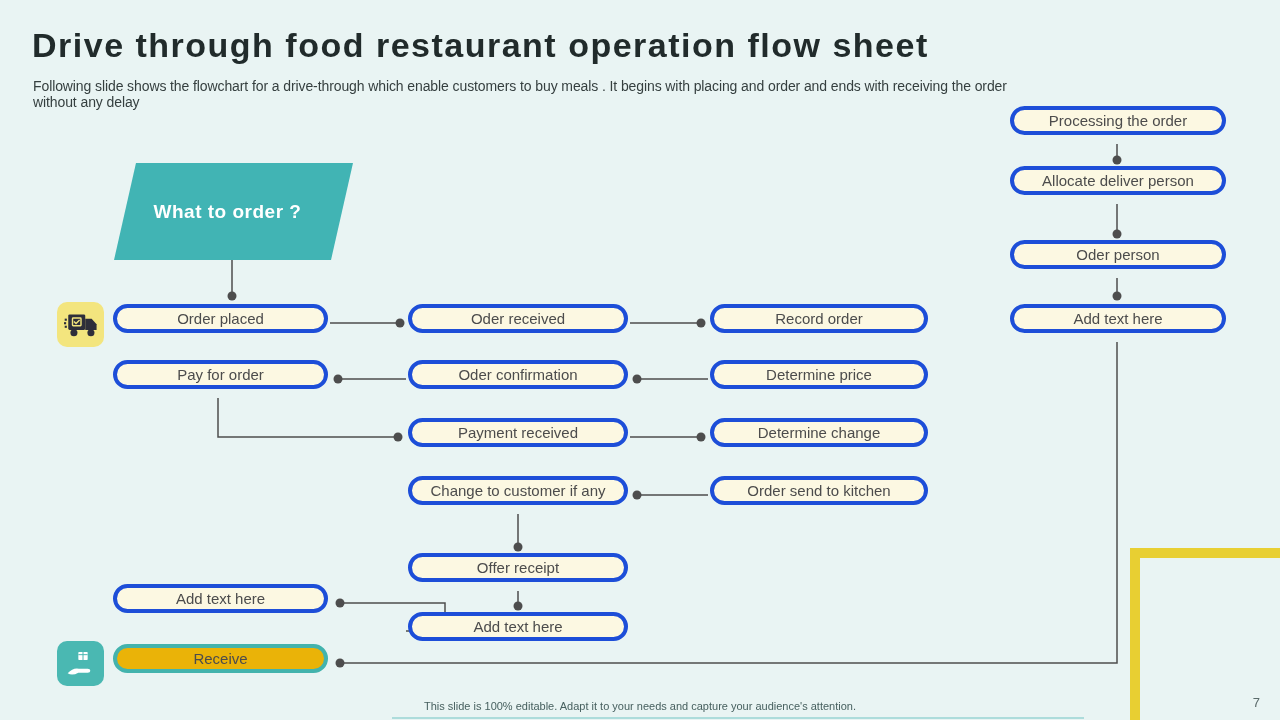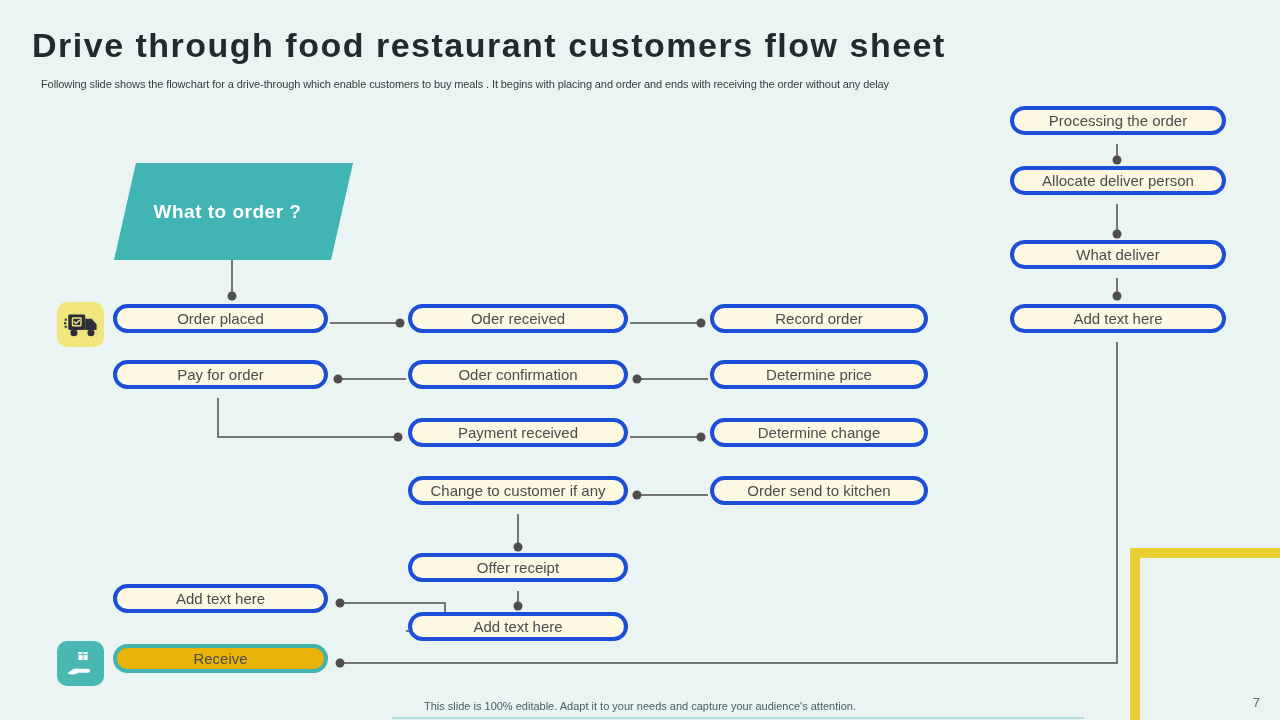--- a/index.html
+++ b/index.html
@@ -7,21 +7,21 @@
   #slide{
     position:relative;width:1280px;height:720px;overflow:hidden;
     background:#e9f4f3;
   }
   #title{
     position:absolute;left:32px;top:26px;width:1150px;
     font-size:34px;font-weight:800;letter-spacing:1.5px;color:#212b2b;
   }
   #subtitle{
     position:absolute;left:33px;top:78px;width:1000px;
-    font-size:11px;letter-spacing:-0.1px;color:#353f3f;margin-left:8px;
+    font-size:14px;letter-spacing:-0.1px;color:#353f3f;
   }
   .pill{
     position:absolute;box-sizing:border-box;height:29px;
     background:#fcf8e2;border:4px solid #1d4ed8;border-radius:19px;
     display:flex;align-items:center;justify-content:center;
     font-size:15px;color:#4c4c4c;white-space:nowrap;
   }
   .pill.terminal{background:#eab308;border-color:#43b3ad;}
   #decision{
     position:absolute;left:114px;top:163px;width:239px;height:97px;
@@ -54,21 +54,21 @@
   }
   #page-number{
     position:absolute;right:20px;top:695px;font-size:13px;color:#5b6b6b;
   }
 </style>
 </head>
 <body>
 
 <div id="slide">
 
-  <div id="title">Drive through food restaurant customers flow sheet</div>
+  <div id="title">Drive through food restaurant operation flow sheet</div>
   <div id="subtitle">Following slide shows the flowchart for a drive-through which  enable customers to buy meals . It begins with placing and order and ends with receiving the order without any delay</div>
 
   <div id="decision">
     <span>What to order ?</span>
   </div>
 
   <svg id="connectors" width="1280" height="720" viewBox="0 0 1280 720">
       <polyline points="232,260 232,296" fill="none" stroke="#4d4d4d" stroke-width="1.5"></polyline>
       <circle cx="232" cy="296" r="4.5" fill="#4d4d4d"></circle>
       <polyline points="330,323 400,323" fill="none" stroke="#4d4d4d" stroke-width="1.5"></polyline>
@@ -102,21 +102,21 @@
     </svg>
 
   <div id="nodes">
       <div class="pill" style="left: 1010px; top: 106px; width: 216px;">
         <span>Processing the order</span>
       </div>
       <div class="pill" style="left: 1010px; top: 166px; width: 216px;">
         <span>Allocate deliver person</span>
       </div>
       <div class="pill" style="left: 1010px; top: 240px; width: 216px;">
-        <span>What deliver</span>
+        <span>Oder person</span>
       </div>
       <div class="pill" style="left: 1010px; top: 304px; width: 216px;">
         <span>Add text here</span>
       </div>
       <div class="pill" style="left: 113px; top: 304px; width: 215px;">
         <span>Order placed</span>
       </div>
       <div class="pill" style="left: 408px; top: 304px; width: 220px;">
         <span>Oder received</span>
       </div>

